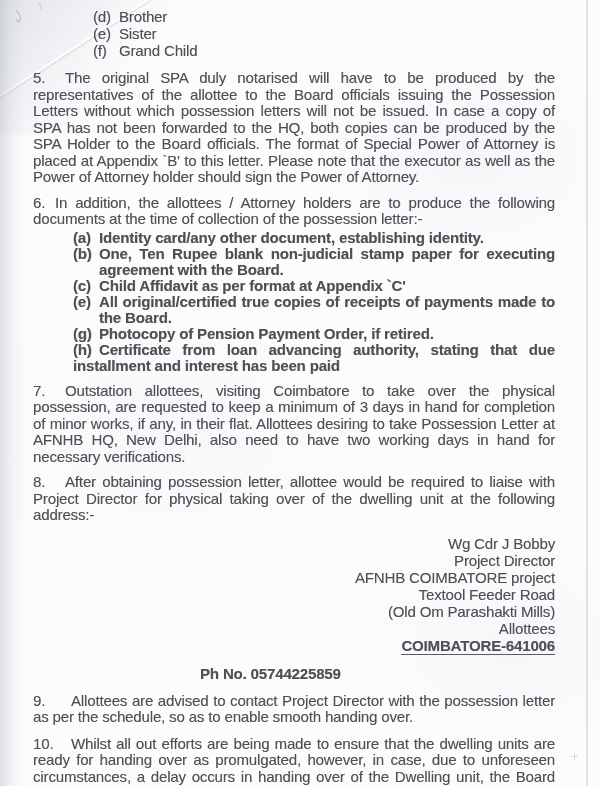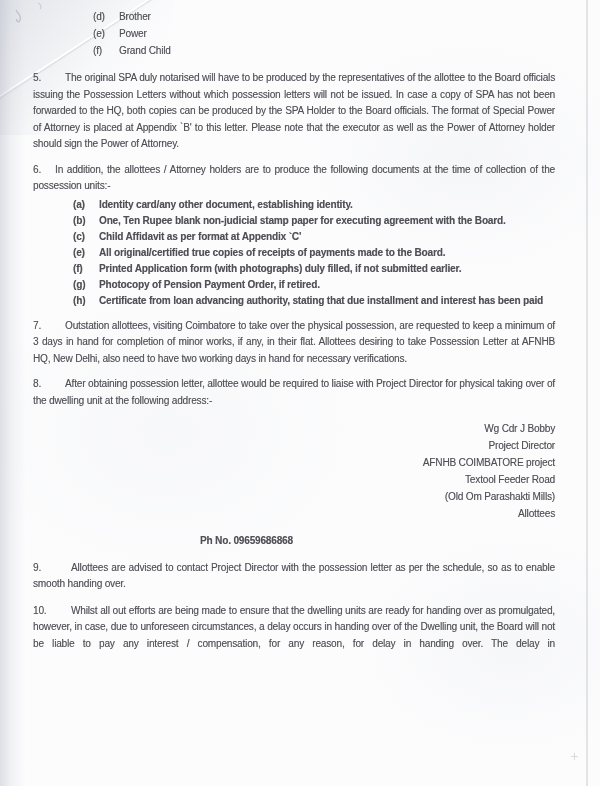--- a/index.html
+++ b/index.html
@@ -8,21 +8,21 @@
     background:
       radial-gradient(240px 170px at 78% 20%, rgba(223,226,232,0.22), transparent 70%),
       radial-gradient(280px 210px at 28% 55%, rgba(225,228,233,0.18), transparent 70%),
       radial-gradient(220px 160px at 85% 82%, rgba(223,226,232,0.20), transparent 70%),
       #fcfcfd;
     font-family:"Liberation Sans","DejaVu Sans",sans-serif;
   }
   .page{
     position:absolute;inset:0;box-sizing:border-box;
     padding:8px 45px 0 33px;
-    font-size:10px;line-height:16.5px;letter-spacing:-0.15px;
+    font-size:15px;line-height:16.5px;letter-spacing:-0.15px;
     color:#4f4f55;
     text-shadow:0.3px 0.3px 0.35px rgba(100,100,108,0.45);
   }
   
   .corner-shade{position:absolute;left:0;top:0;width:175px;height:135px;pointer-events:none;
     background:linear-gradient(128deg, rgba(198,202,211,0.50) 0%, rgba(208,211,219,0.32) 28%, rgba(234,236,240,0.22) 52%, transparent 72%);}
   .crease{position:absolute;left:-22px;top:46px;width:195px;height:2px;
     background:rgba(255,255,255,0.95);transform:rotate(-33deg);
     box-shadow:0 1px 1.5px rgba(172,177,188,0.45);pointer-events:none;}
   .left-shadow{position:absolute;left:0;top:0;bottom:0;width:26px;pointer-events:none;
@@ -65,50 +65,50 @@
   <path d="M32 3 c3 1 4 4 2 6" stroke="#b6bbc8" stroke-width="1.1" fill="none" opacity="0.6"></path>
 </svg>
 <svg class="speck" width="9" height="9" viewBox="0 0 9 9">
   <path d="M4.5 1 v7 M1 4.5 h7" stroke="#a9aeba" stroke-width="0.9" fill="none"></path>
 </svg>
 
 <div class="page">
 
   <div class="cont-list">
     <div class="cont-item"><span class="mk">(d)</span><span>Brother</span></div>
-    <div class="cont-item"><span class="mk">(e)</span><span>Power</span></div>
+    <div class="cont-item"><span class="mk">(e)</span><span>Sister</span></div>
     <div class="cont-item"><span class="mk">(f)</span><span>Grand Child</span></div>
   </div>
 
   <p class="para p5"><span class="pnum">5.</span><span>The original SPA duly notarised will have to be produced by the representatives of the allottee to the Board officials issuing the Possession Letters without which possession letters will not be issued. In case a copy of SPA has not been forwarded to the HQ, both copies can be produced by the SPA Holder to the Board officials. The format of Special Power of Attorney is placed at Appendix `B' to this letter. Please note that the executor as well as the Power of Attorney holder should sign the Power of Attorney.</span></p>
 
-  <p class="para p6"><span class="pnum narrow">6.</span><span>In addition, the allottees / Attorney holders are to produce the following documents at the time of collection of the possession units:-</span></p>
+  <p class="para p6"><span class="pnum narrow">6.</span><span>In addition, the allottees / Attorney holders are to produce the following documents at the time of collection of the possession letter:-</span></p>
 
   <div class="doc-list">
     <div class="doc-item"><span class="mk">(a)</span><span>Identity card/any other document, establishing identity.</span></div>
     <div class="doc-item"><span class="mk">(b)</span><span>One, Ten Rupee blank non-judicial stamp paper for executing agreement with the Board.</span></div>
     <div class="doc-item"><span class="mk">(c)</span><span>Child Affidavit as per format at Appendix `C'</span></div>
     <div class="doc-item"><span class="mk">(e)</span><span>All original/certified true copies of receipts of payments made to the Board.</span></div>
-    <div class="doc-item"><span class="mk">(f)</span><span>Printed Application form (with photographs) duly filled, if not submitted earlier.</span></div>
     <div class="doc-item"><span class="mk">(g)</span><span>Photocopy of Pension Payment Order, if retired.</span></div>
     <div class="doc-item no-hang"><span class="mk">(h)</span><span>Certificate from loan advancing authority, stating that due installment and interest has been paid</span></div>
   </div>
 
   <p class="para p7"><span class="pnum">7.</span><span>Outstation allottees, visiting Coimbatore to take over the physical possession, are requested to keep a minimum of 3 days in hand for completion of minor works, if any, in their flat. Allottees desiring to take Possession Letter at AFNHB HQ, New Delhi, also need to have two working days in hand for necessary verifications.</span></p>
 
   <p class="para p8"><span class="pnum">8.</span><span>After obtaining possession letter, allottee would be required to liaise with Project Director for physical taking over of the dwelling unit at the following address:-</span></p>
 
   <div class="addr">
     <div>Wg Cdr J Bobby</div>
     <div>Project Director</div>
     <div>AFNHB COIMBATORE project</div>
     <div>Textool Feeder Road</div>
     <div>(Old Om Parashakti Mills)</div>
     <div>Allottees</div>
+    <div><span class="addr-city">COIMBATORE-641006</span></div>
   </div>
 
-  <p class="phone">Ph No. 09659686868</p>
+  <p class="phone">Ph No. 05744225859</p>
 
   <p class="para p9"><span class="pnum wide">9.</span><span>Allottees are advised to contact Project Director with the possession letter as per the schedule, so as to enable smooth handing over.</span></p>
 
   <p class="para p10"><span class="pnum wide">10.</span><span>Whilst all out efforts are being made to ensure that the dwelling units are ready for handing over as promulgated, however, in case, due to unforeseen circumstances, a delay occurs in handing over of the Dwelling unit, the Board will not be liable to pay any interest / compensation, for any reason, for delay in handing over. The delay in</span></p>
 
 </div>
 
 </body></html>

